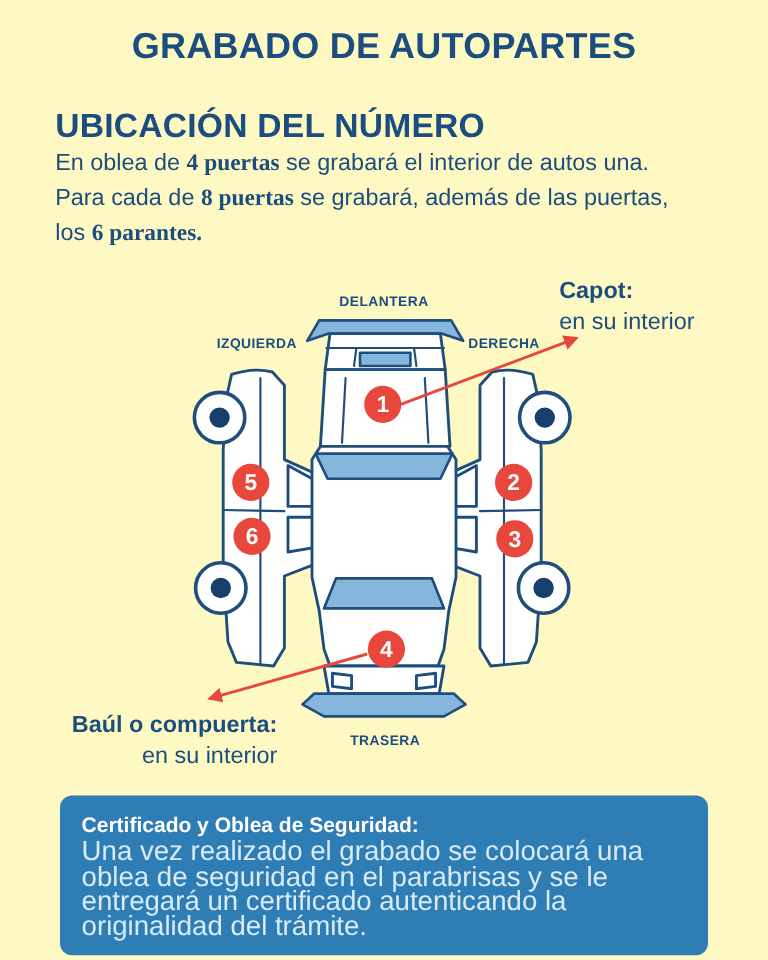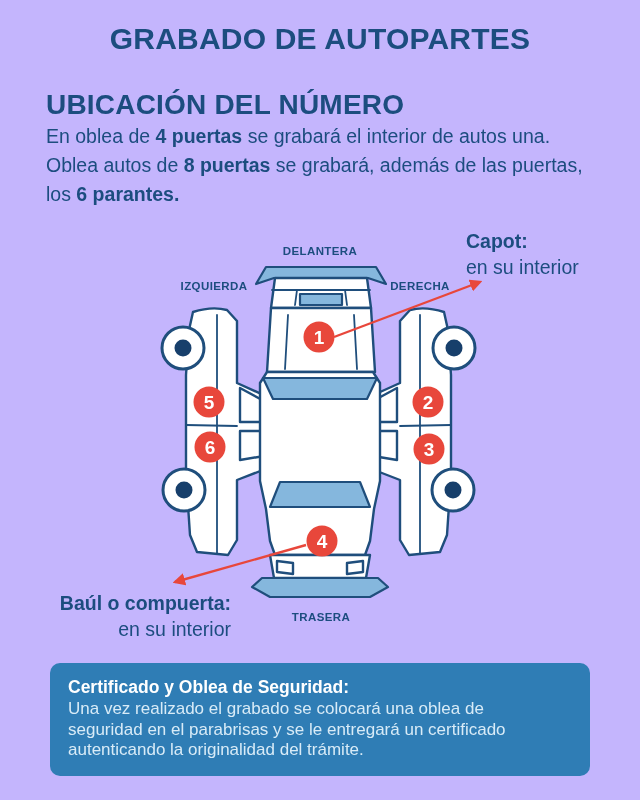--- a/index.html
+++ b/index.html
@@ -3,61 +3,61 @@
 <meta charset="utf-8">
 <style>
   :root{
     --navy:#1c4d7f;
     --stroke:#1f4e7c;
     --lblue:#85b7dd;
     --red:#e8473b;
     --boxblue:#2f7db5;
   }
   html,body{margin:0;padding:0;background:#ffffff;}
-  #page{position:relative;width:640px;height:800px;background:#c4b5fd;overflow:hidden;
+  #page{position:relative;width:640px;height:800px;background:#fef9c3;overflow:hidden;
         font-family:"Liberation Sans",sans-serif;color:var(--navy);}
   h1#title{position:absolute;top:22px;left:0;width:640px;margin:0;text-align:center;
         font-size:30px;font-weight:700;letter-spacing:.2px;color:var(--navy);}
   h2#subtitle{position:absolute;top:89px;left:46px;margin:0;
         font-size:28px;font-weight:700;letter-spacing:.2px;color:var(--navy);}
   .intro{position:absolute;top:122px;left:46px;width:560px;margin:0;
         font-size:19.5px;line-height:29px;color:var(--navy);}
-  .intro strong{font-weight:700;}
+  .intro strong{font-weight:700;font-family:Liberation Serif, serif;}
   .diagram{position:absolute;top:225px;left:0;width:640px;height:420px;}
   svg{display:block;}
   
   .body,.win{fill:#ffffff;stroke:var(--stroke);stroke-width:2.4;stroke-linejoin:round;}
   .glass{fill:var(--lblue);stroke:var(--stroke);stroke-width:2.2;stroke-linejoin:round;}
   .thin{stroke:var(--stroke);stroke-width:1.8;fill:none;stroke-linecap:round;}
   .tyre{fill:#ffffff;stroke:var(--stroke);stroke-width:3;}
   .hub{fill:#173f6b;stroke:none;}
   .mk-c{fill:var(--red);}
   .mk-t{font:bold 19px "Liberation Sans",sans-serif;fill:#ffffff;text-anchor:middle;}
   .arrow{stroke:var(--red);stroke-width:2.4;fill:none;}
   .dir-label{font:bold 11.5px "Liberation Sans",sans-serif;fill:var(--navy);
         letter-spacing:.4px;text-anchor:middle;}
   .ann-title{font:bold 19.5px "Liberation Sans",sans-serif;fill:var(--navy);}
   .ann-sub{font:19.5px "Liberation Sans",sans-serif;fill:var(--navy);}
   .end{text-anchor:end;}
   
   .infobox{position:absolute;top:663px;left:50px;width:540px;box-sizing:border-box;
         background:var(--boxblue);border-radius:10px;padding:14px 36px 15px 18px;}
   .infobox-title{font-size:17.5px;font-weight:700;color:#ffffff;line-height:21px;}
-  .infobox-body{font-size:17px;color:#d8ebf7;line-height:20.5px;margin-top:1px;}
+  .infobox-body{font-size:23px;color:#d8ebf7;line-height:20.5px;margin-top:1px;}
 </style>
 </head>
 <body>
 
 <div id="page">
 
   <h1 id="title">GRABADO DE AUTOPARTES</h1>
   <h2 id="subtitle">UBICACIÓN DEL NÚMERO</h2>
 
   <p class="intro"><span>En oblea de </span><strong>4 puertas</strong><span> se grabará el interior de autos una.</span><br>
-  <span>Oblea autos de </span><strong>8 puertas</strong><span> se grabará, además de las puertas,</span><br>
+  <span>Para cada de </span><strong>8 puertas</strong><span> se grabará, además de las puertas,</span><br>
   <span>los </span><strong>6 parantes.</strong></p>
 
   <div class="diagram">
     <svg width="640" height="420" viewBox="0 0 640 420">
       <defs>
         <marker id="ah" viewBox="0 0 10 10" refX="8" refY="5" markerWidth="5.2" markerHeight="5.2" orient="auto-start-reverse">
           <path d="M0 0 L10 5 L0 10 Z" fill="#e8473b"></path>
         </marker>
         <g id="side-panel">
           <path class="body" d="M193 87 Q212 81 227 85 L237 96 L237 158 L268 172 L268 243 L237 255 L237 315 L228 330 L197 327 L190 310 L186 250 L186 150 L189 105 Z"></path>

